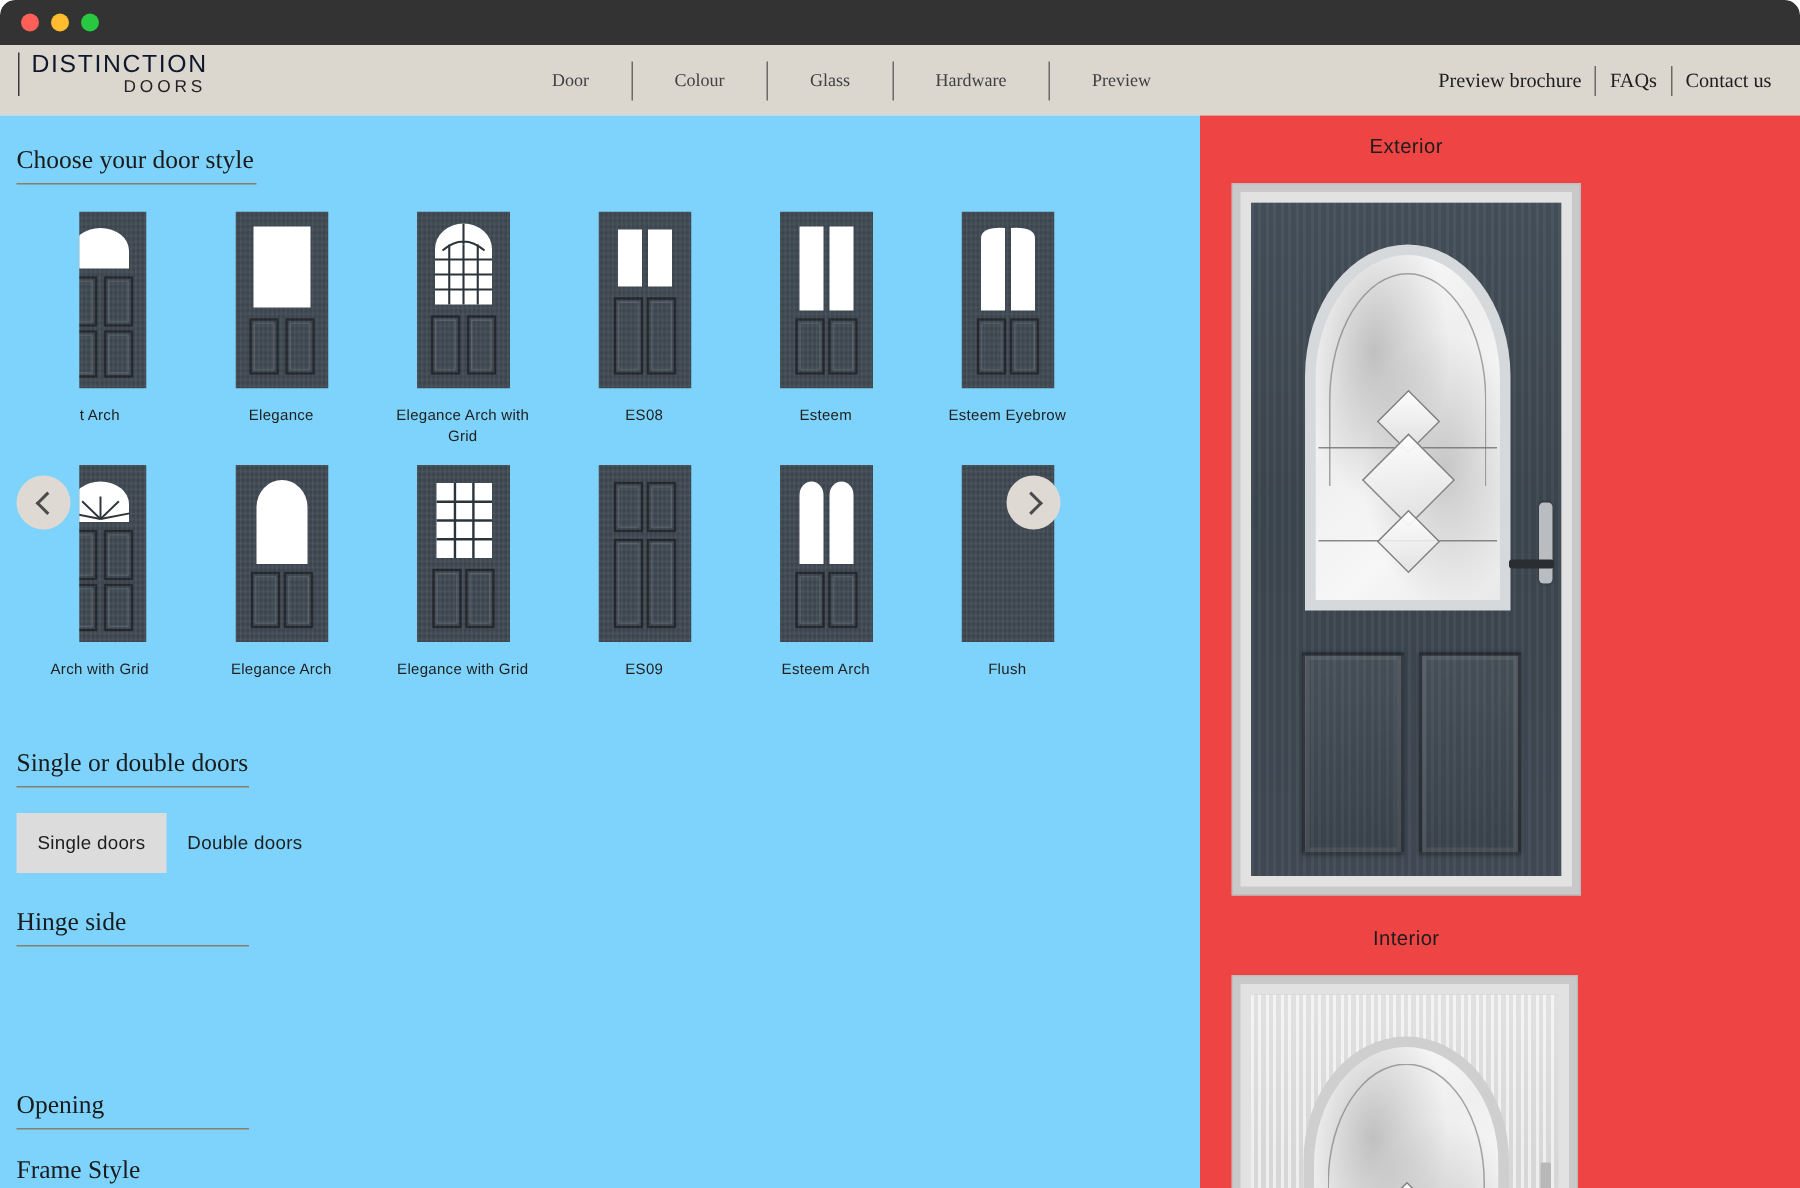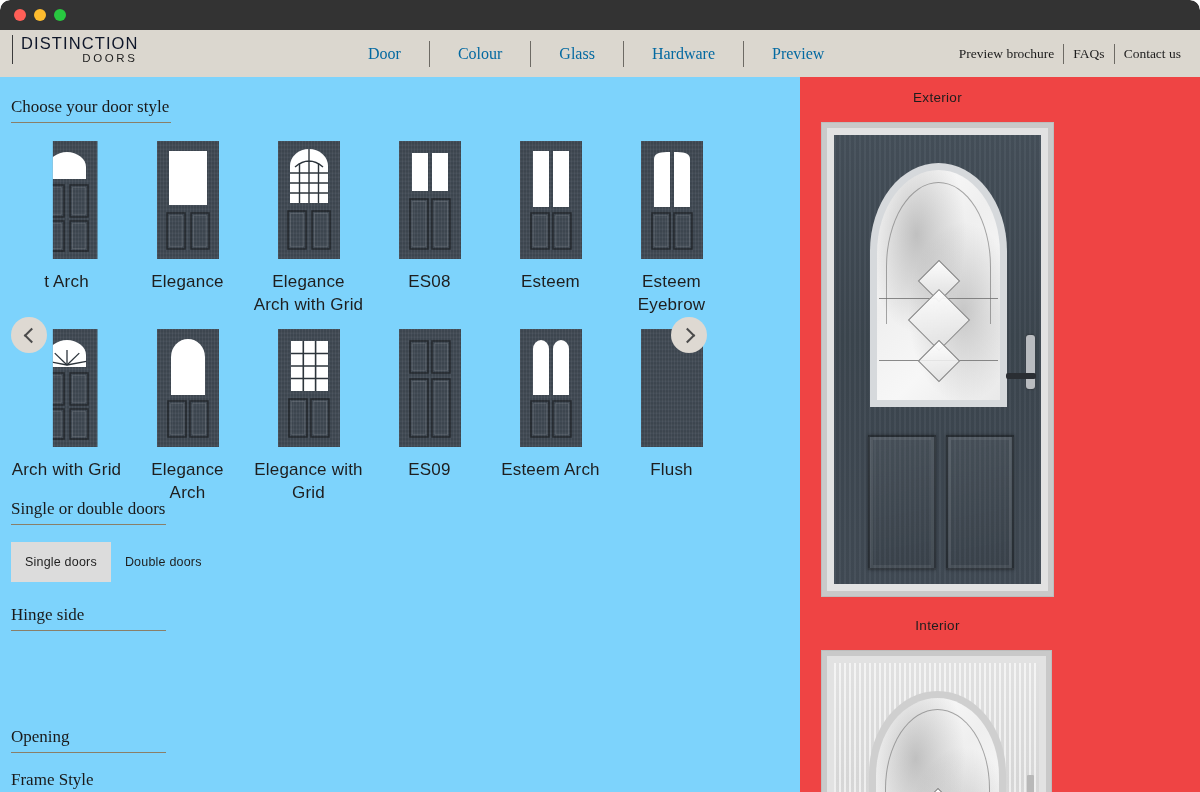--- a/index.html
+++ b/index.html
@@ -51,21 +51,21 @@
   .brand-sub {
     font-size: 11.5px; letter-spacing: 2.6px; color: #222;
     text-align: right; padding-right: 1px;
   }
   .mainnav {
     position: absolute; left: 340px; top: 0; height: 47px;
     display: flex; align-items: center;
   }
   .mainnav .nav-item {
     font-family: "Liberation Serif", serif;
-    font-size: 16px; color: #0369a1;
+    font-size: 12px; color: #404040;
     padding: 0 28px; cursor: pointer;
     white-space: nowrap;
   }
   .nav-sep { width: 1px; height: 26px; background: #6d6a64; }
   .utilnav {
     position: absolute; right: 10px; top: 0; height: 47px;
     display: flex; align-items: center;
   }
   .utilnav .util-item {
     font-family: "Liberation Serif", serif;
@@ -93,21 +93,21 @@
     display: flex; flex-wrap: wrap;
     width: 770px; margin-left: 6px;
   }
   .door-cell {
     width: 110px; margin: 0 5.5px 12px 5.5px;
     display: flex; flex-direction: column; align-items: center;
     cursor: pointer;
   }
   .door-thumb-wrap { height: 118px; display: flex; align-items: flex-end; }
   .door-label {
-    margin-top: 12px; font-size: 17px; color: #1e1e1e;
+    margin-top: 12px; font-size: 10px; color: #1e1e1e;
     text-align: center; line-height: 1.35; letter-spacing: .2px;
   }
   .arrow {
     position: absolute; top: 176px;
     width: 36px; height: 36px; border-radius: 50%;
     background: #ded9d2;
     display: flex; align-items: center; justify-content: center;
     cursor: pointer; z-index: 5;
   }
   .arrow.left { left: 11px; }

